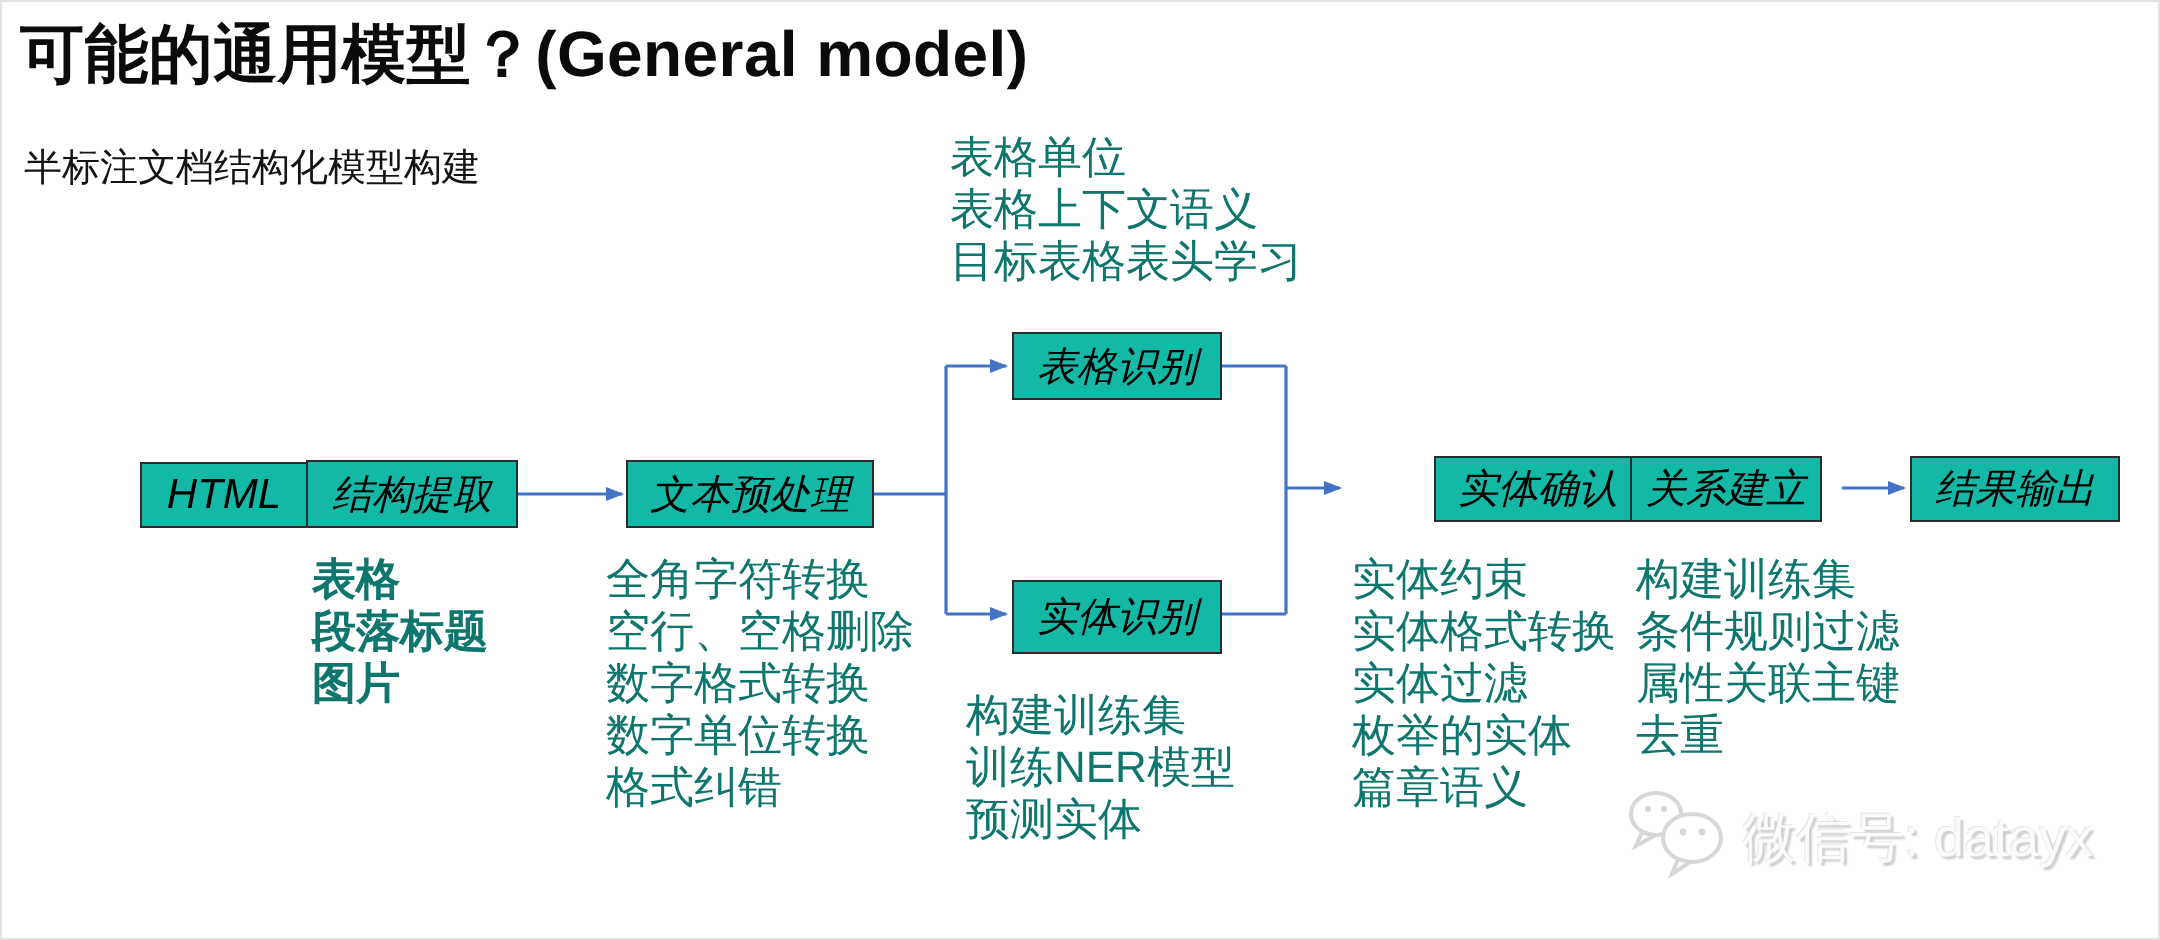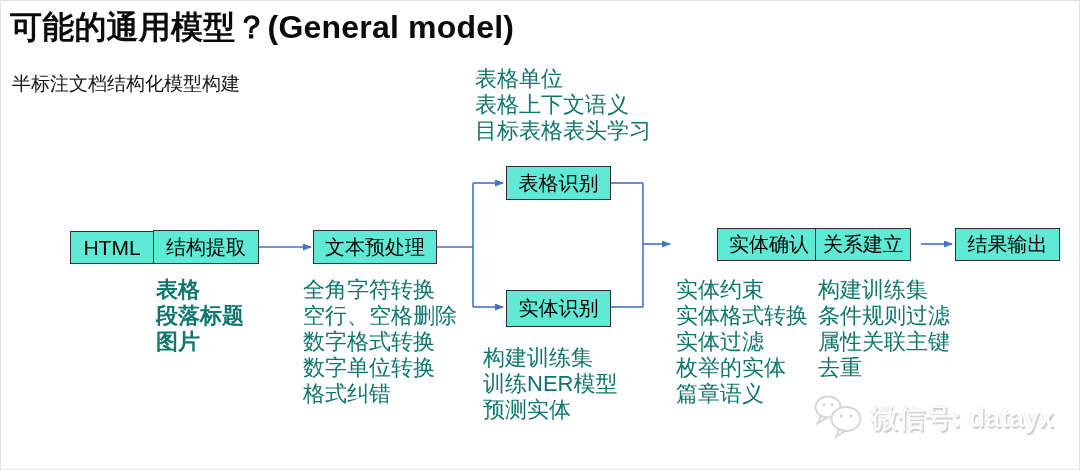--- a/index.html
+++ b/index.html
@@ -29,41 +29,41 @@
   .note div { height:26px; }
   #note-table-learning { left:475px; top:66px; }
   #note-structure      { left:156px; top:277px;font-weight:bold; }
   #note-preprocess     { left:303px; top:277px; }
   #note-ner            { left:483px; top:345px; }
   #note-entity-confirm { left:676px; top:277px; }
   #note-relation       { left:818px; top:277px; }
 
   .node {
     position:absolute; box-sizing:border-box;
-    border:1.6px solid #2d2d2d; background:#5eead4;
+    border:1.6px solid #2d2d2d; background:#14b8a6;
     display:flex; align-items:center; justify-content:center;
-    font-size:20px; color:#000; white-space:nowrap;
+    font-size:20px; color:#000; white-space:nowrap;font-style:italic;
   }
   .n-html { left:26px;  top:231px; width:84px;  height:33px; font-size:21px;margin-left:44px; }
   .n-se   { left:153px; top:230px; width:106px; height:34px; }
   .n-tp   { left:313px; top:230px; width:124px; height:34px; }
   .n-tr   { left:506px; top:166px; width:105px; height:34px; }
   .n-er   { left:506px; top:290px; width:105px; height:37px; }
   .n-ec   { left:673px; top:228px; width:104px; height:33px;margin-left:44px; }
   .n-rb   { left:815px; top:228px; width:96px; height:33px; }
   .n-ro   { left:955px; top:228px; width:105px; height:33px; }
 
   svg.connectors { position:absolute; left:0; top:0; }
 
   .watermark {
     position:absolute; left:813px; top:392px;
     display:flex; align-items:center; gap:4px;
   }
   .wm-text {
-    font-size:27px; font-weight:bold;
+    font-size:27px; font-weight:normal;
     color:#fbfbfb;
     text-shadow: 1.5px 1.5px 1px #cfcfcf, -0.5px -0.5px 0 #e6e6e6;
     white-space:nowrap;
   }
 </style>
 </head>
 <body>
 
 <div class="frame"></div>
 

